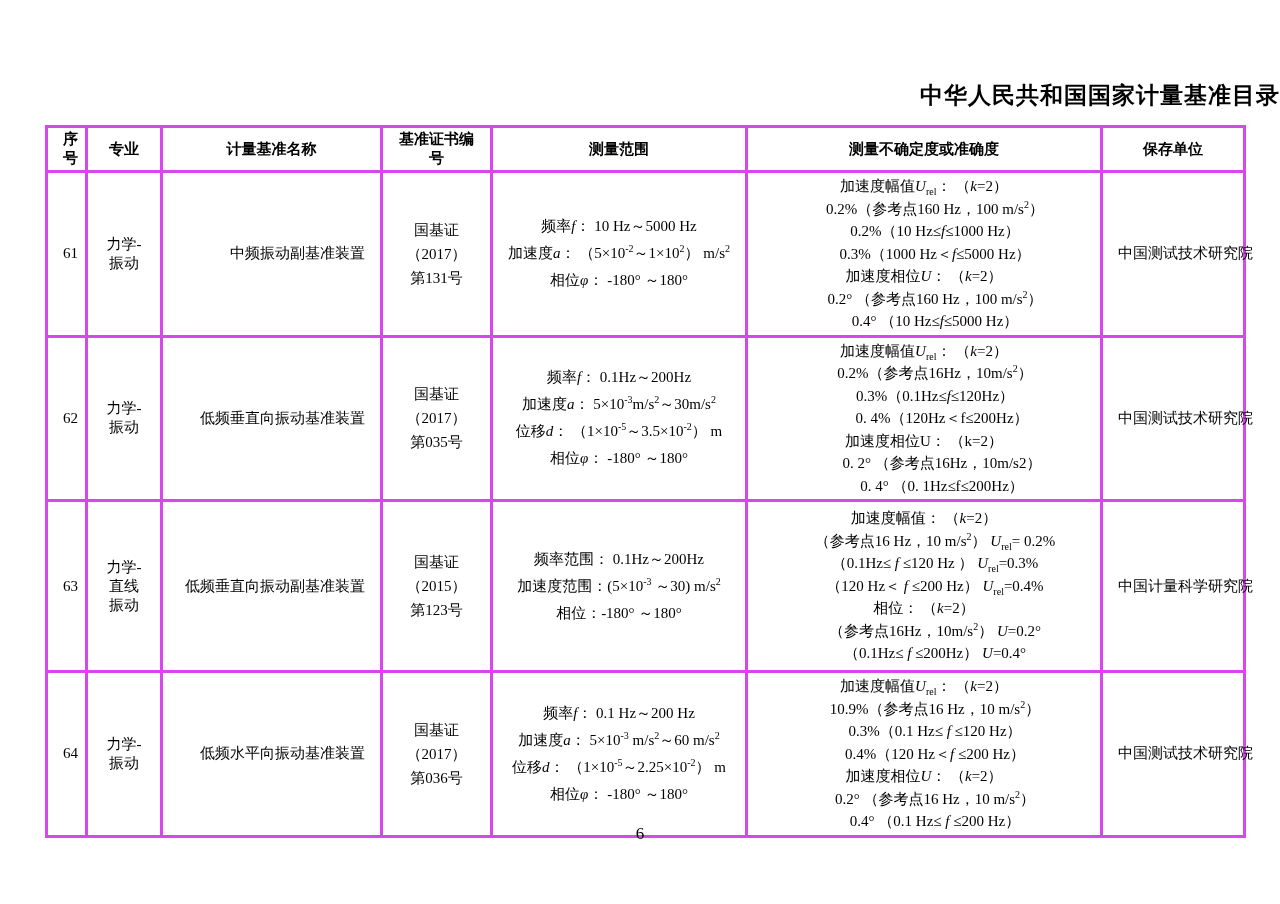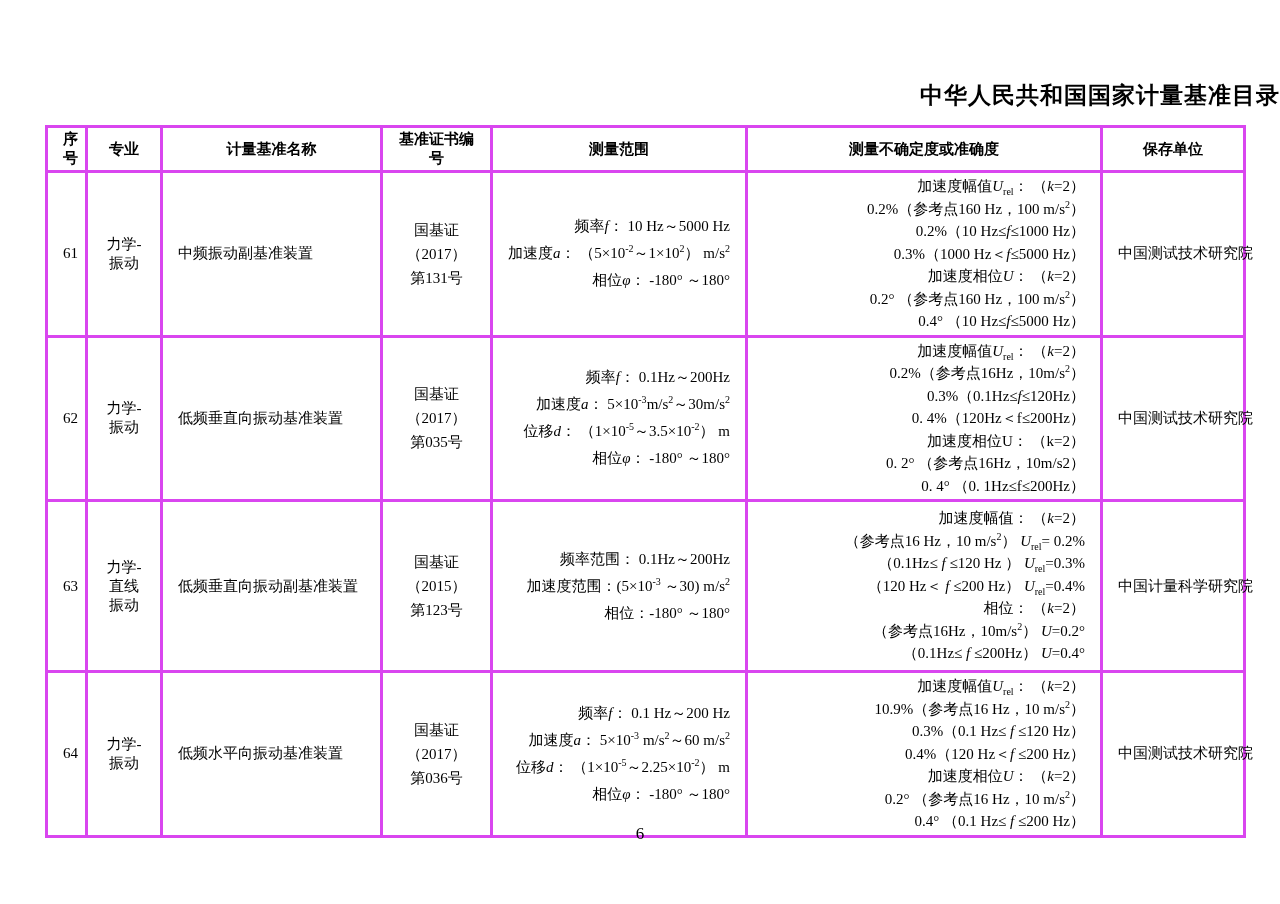--- a/index.html
+++ b/index.html
@@ -24,22 +24,22 @@
   thead tr{height:32px;}
   thead th{font-weight:bold;text-align:center;padding:2px 1px;}
   tbody tr:nth-child(1){height:163px;}
   tbody tr:nth-child(2){height:154px;}
   tbody tr:nth-child(3){height:171px;}
   tbody tr:nth-child(4){height:163px;}
   .c-no,.c-spec,.c-cert,.c-keeper{text-align:center;}
   .c-spec{padding:2px 0;}
   .c-cert{padding:2px 1px;line-height:1.6;margin-top:16px;}
   .c-keeper{white-space:nowrap;padding:2px 2px;}
-  .c-name{text-align:left;padding-left:5px;margin-left:20px;}
-  .c-range,.c-unc{text-align:right;padding:4px 2px 4px 8px;margin-top:7px;}
+  .c-name{text-align:right;padding-left:5px;margin-left:20px;}
+  .c-range,.c-unc{text-align:center;padding:4px 2px 4px 8px;margin-top:7px;}
   .c-range .ln{line-height:1.8;white-space:pre-wrap;}
   .c-unc .ln{line-height:1.5;white-space:pre-wrap;}
   .ind1{padding-left:22px;}
   .ind2{padding-left:36px;}
   .it{font-style:italic;}
   sup,sub{font-size:10px;line-height:0;}
   .page-num{
     position:absolute;top:824px;left:0;width:100%;
     text-align:center;font-size:17px;
   }

